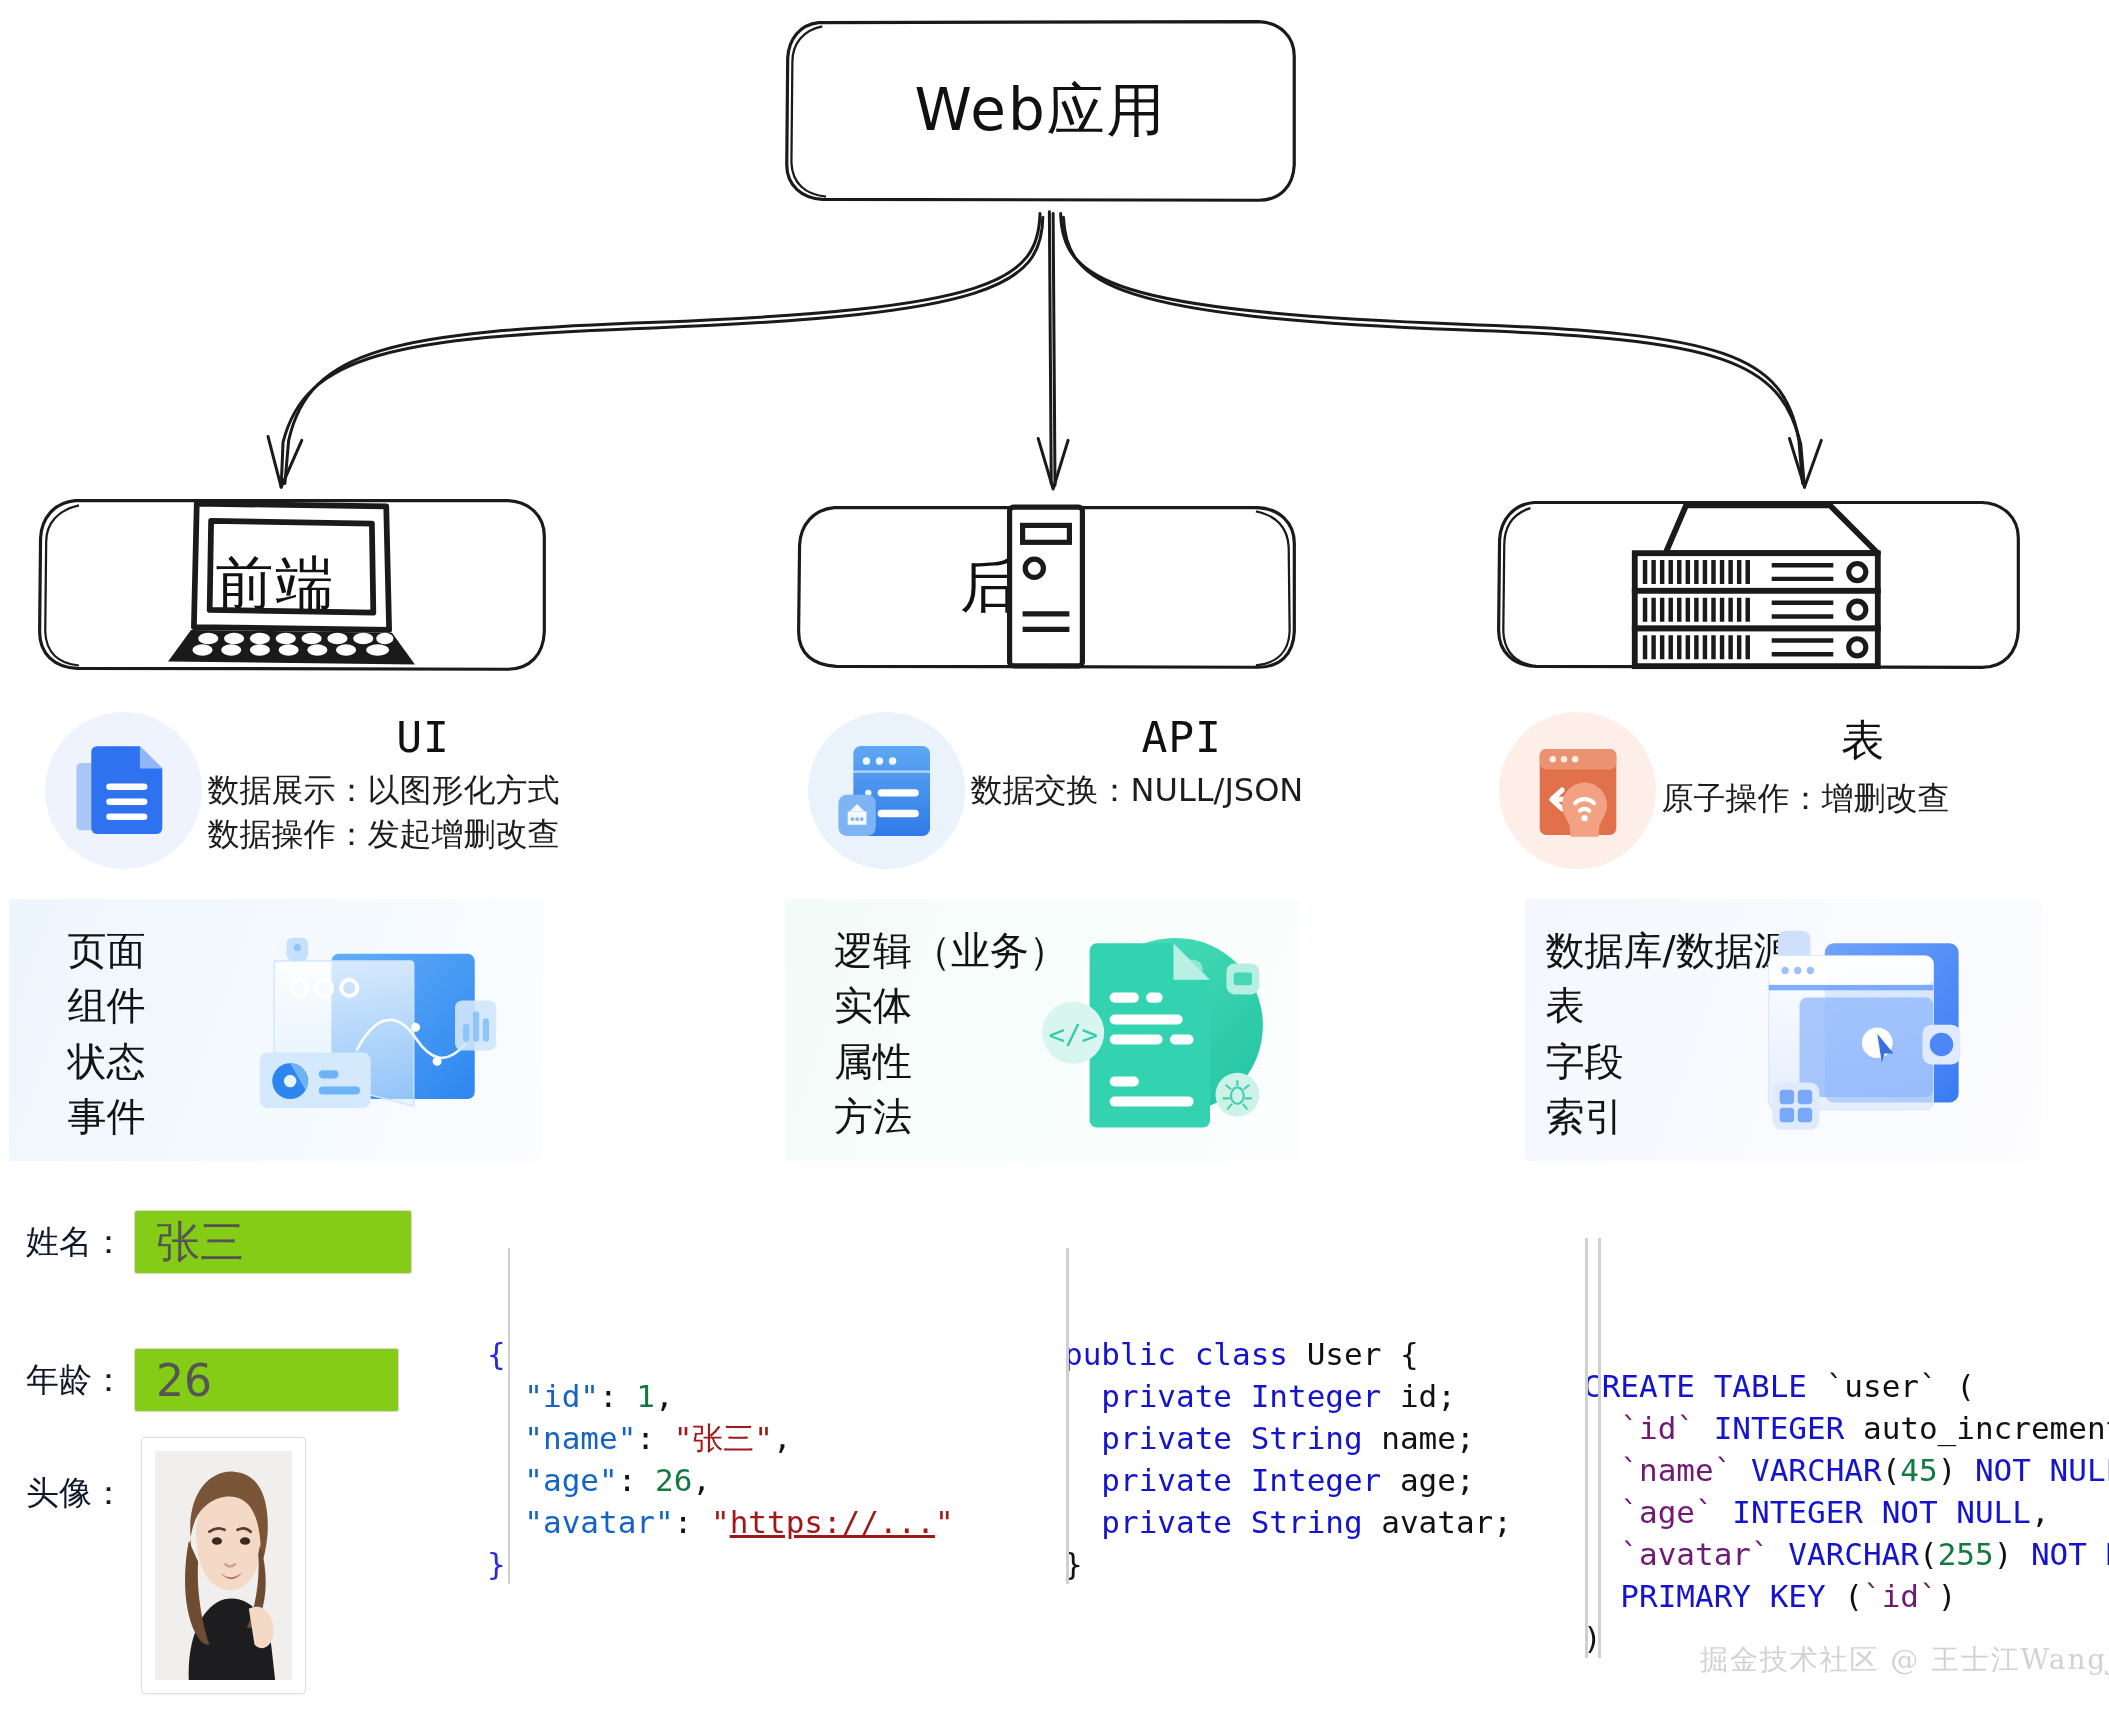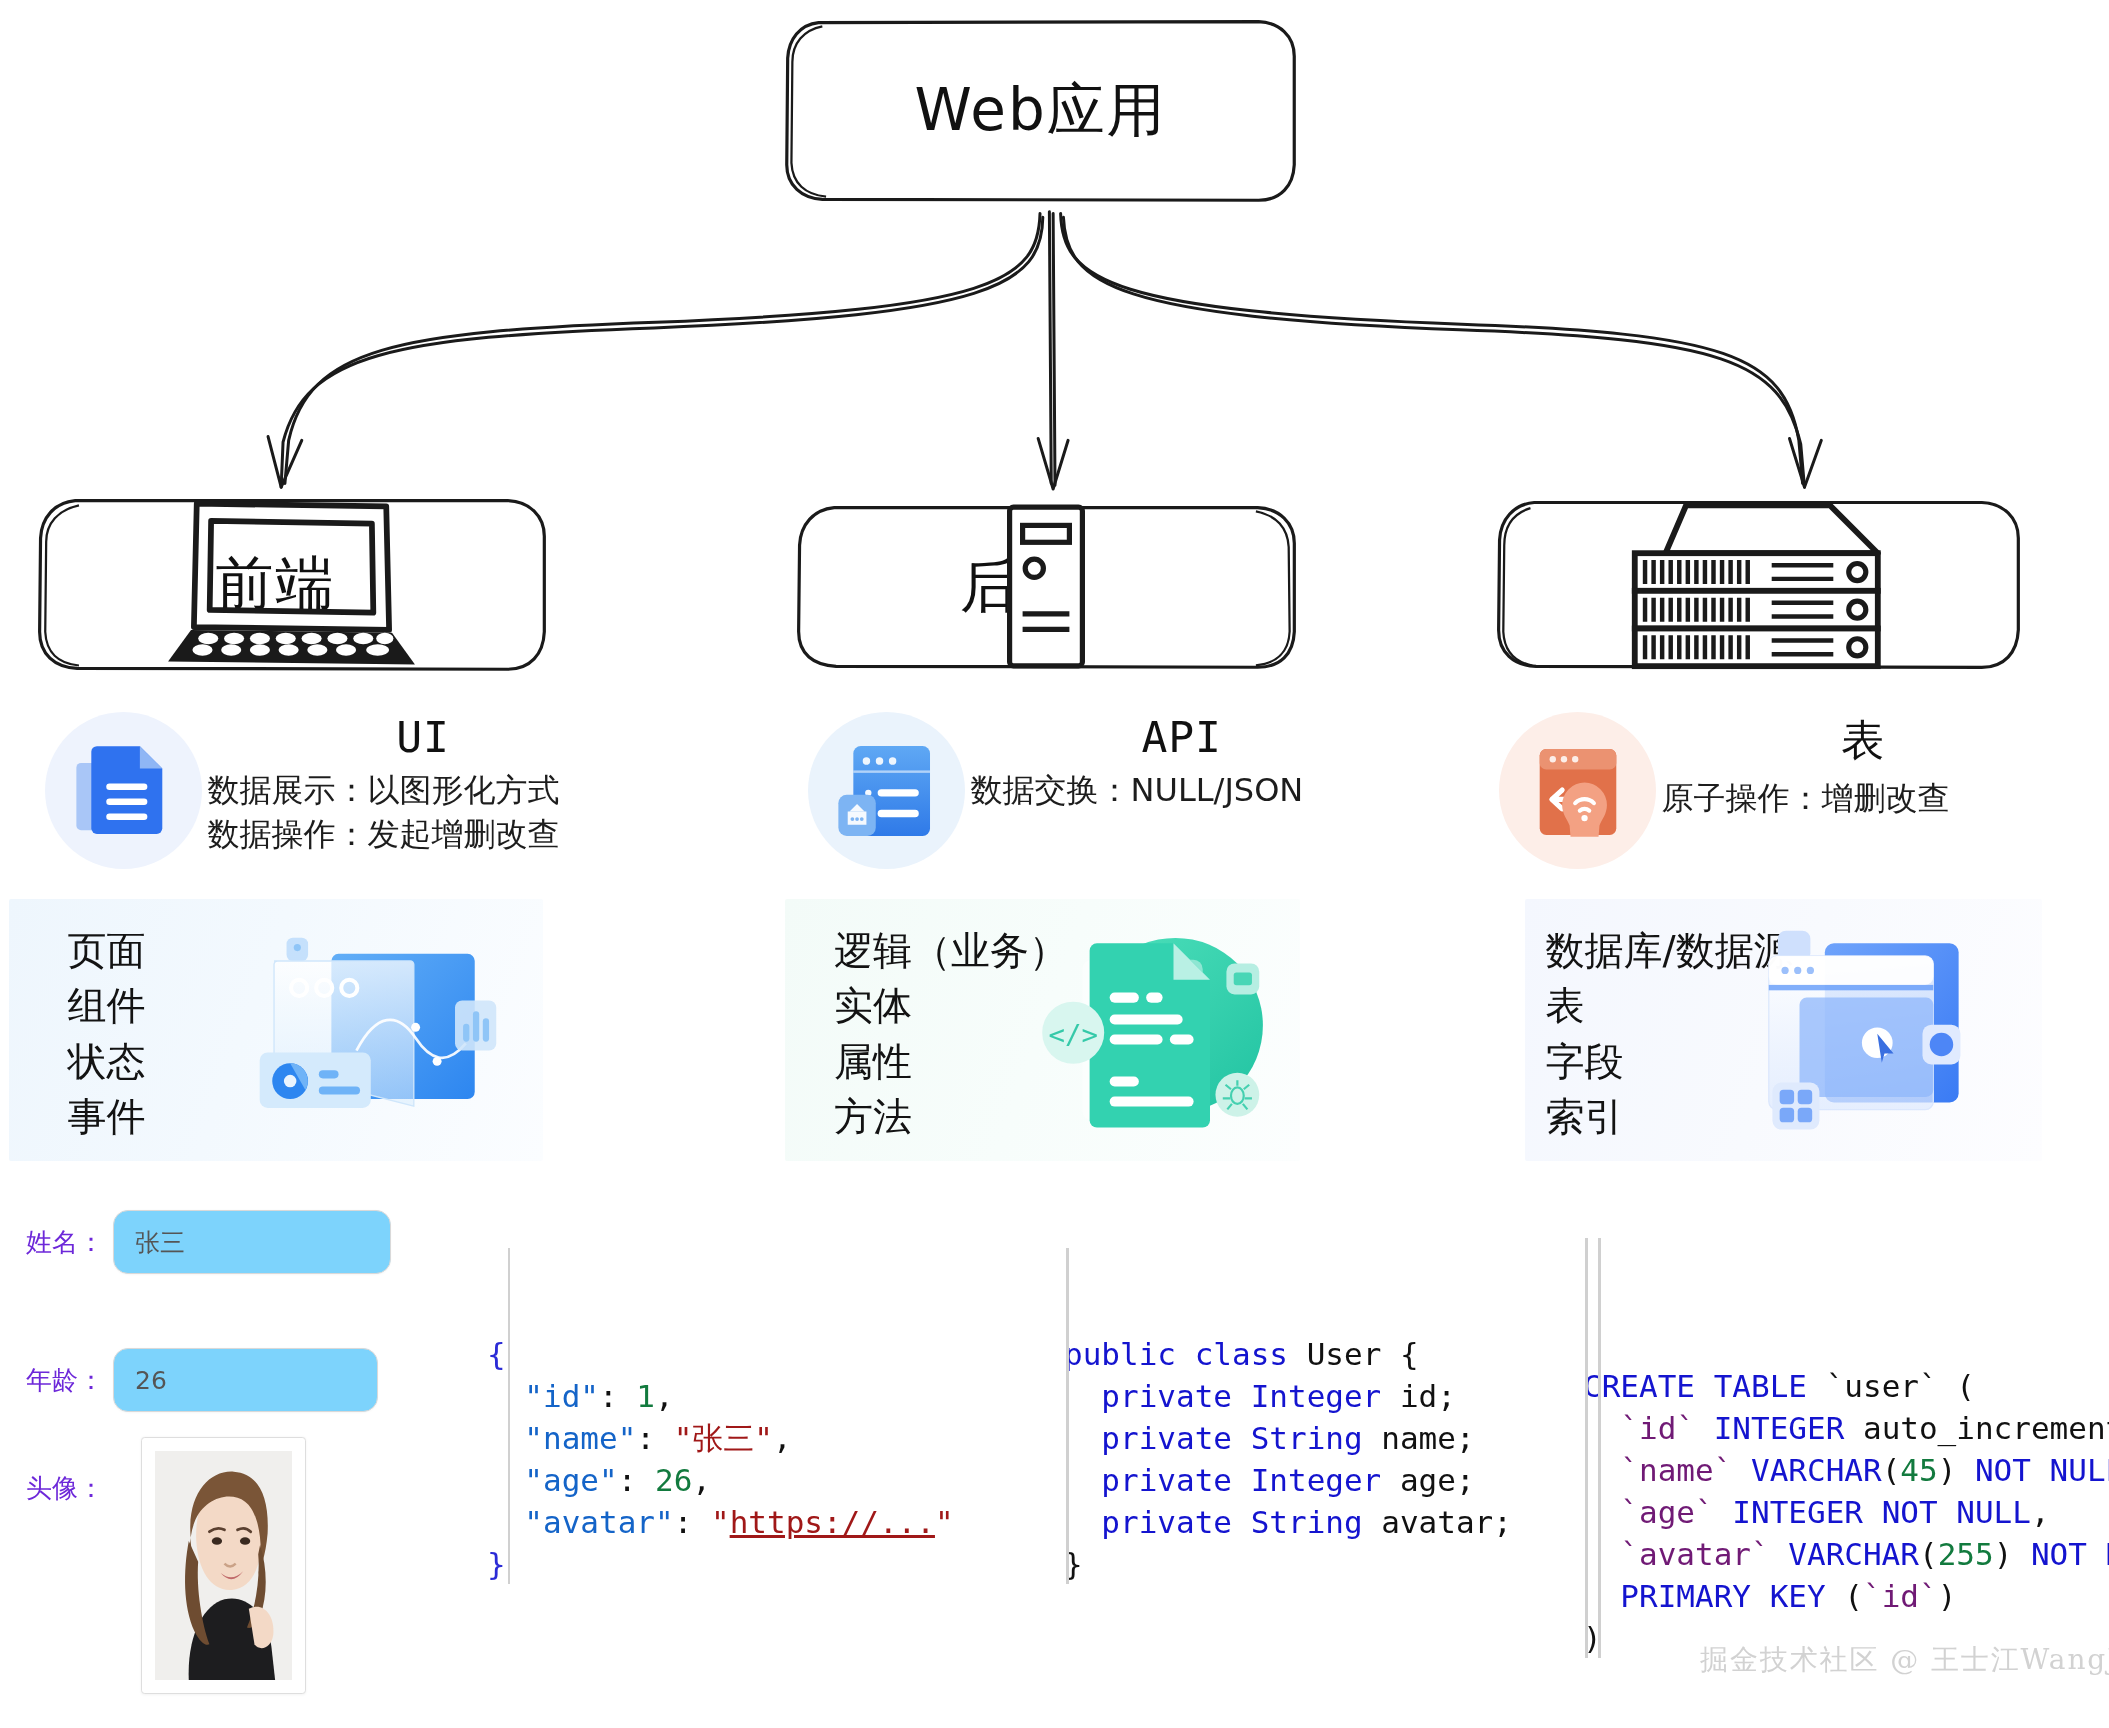--- a/index.html
+++ b/index.html
@@ -45,26 +45,26 @@
   .panel .words div{
     font-size:39px;line-height:1.42;color:#131313;white-space:nowrap;
     font-family:"DejaVu Sans","Liberation Sans",sans-serif;
   }
   .panel .art{position:absolute;right:7.5px;top:7.5px;bottom:7.5px;width:52%;}
   .panel .art svg{width:100%;height:100%;}
 
   
   .form-row{position:absolute;display:flex;align-items:center;}
   .form-label{
-    font-size:26px;color:#6d28d9;white-space:nowrap;
+    font-size:33px;color:#0f172a;white-space:nowrap;
     font-family:"DejaVu Sans","Liberation Sans",sans-serif;
   }
   .form-input{
-    border:1.4px solid #d9d9d9;border-radius:15px;background:#7dd3fc;
-    display:flex;align-items:center;padding-left:20.6px;color:#555;font-size:25px;
+    border:1.4px solid #d9d9d9;border-radius:3px;background:#84cc16;
+    display:flex;align-items:center;padding-left:20.6px;color:#555;font-size:44px;
     font-family:"DejaVu Sans","Liberation Sans",sans-serif;
     box-shadow:0 0.9px 1.9px rgba(0,0,0,.03);
   }
   .avatar-frame{
     position:absolute;border:1.4px solid #dedede;border-radius:3.7px;background:#fff;
     box-shadow:0 0.9px 2.8px rgba(0,0,0,.05);
   }
   .avatar-frame svg{position:absolute;left:13px;top:13px;}
 
   

